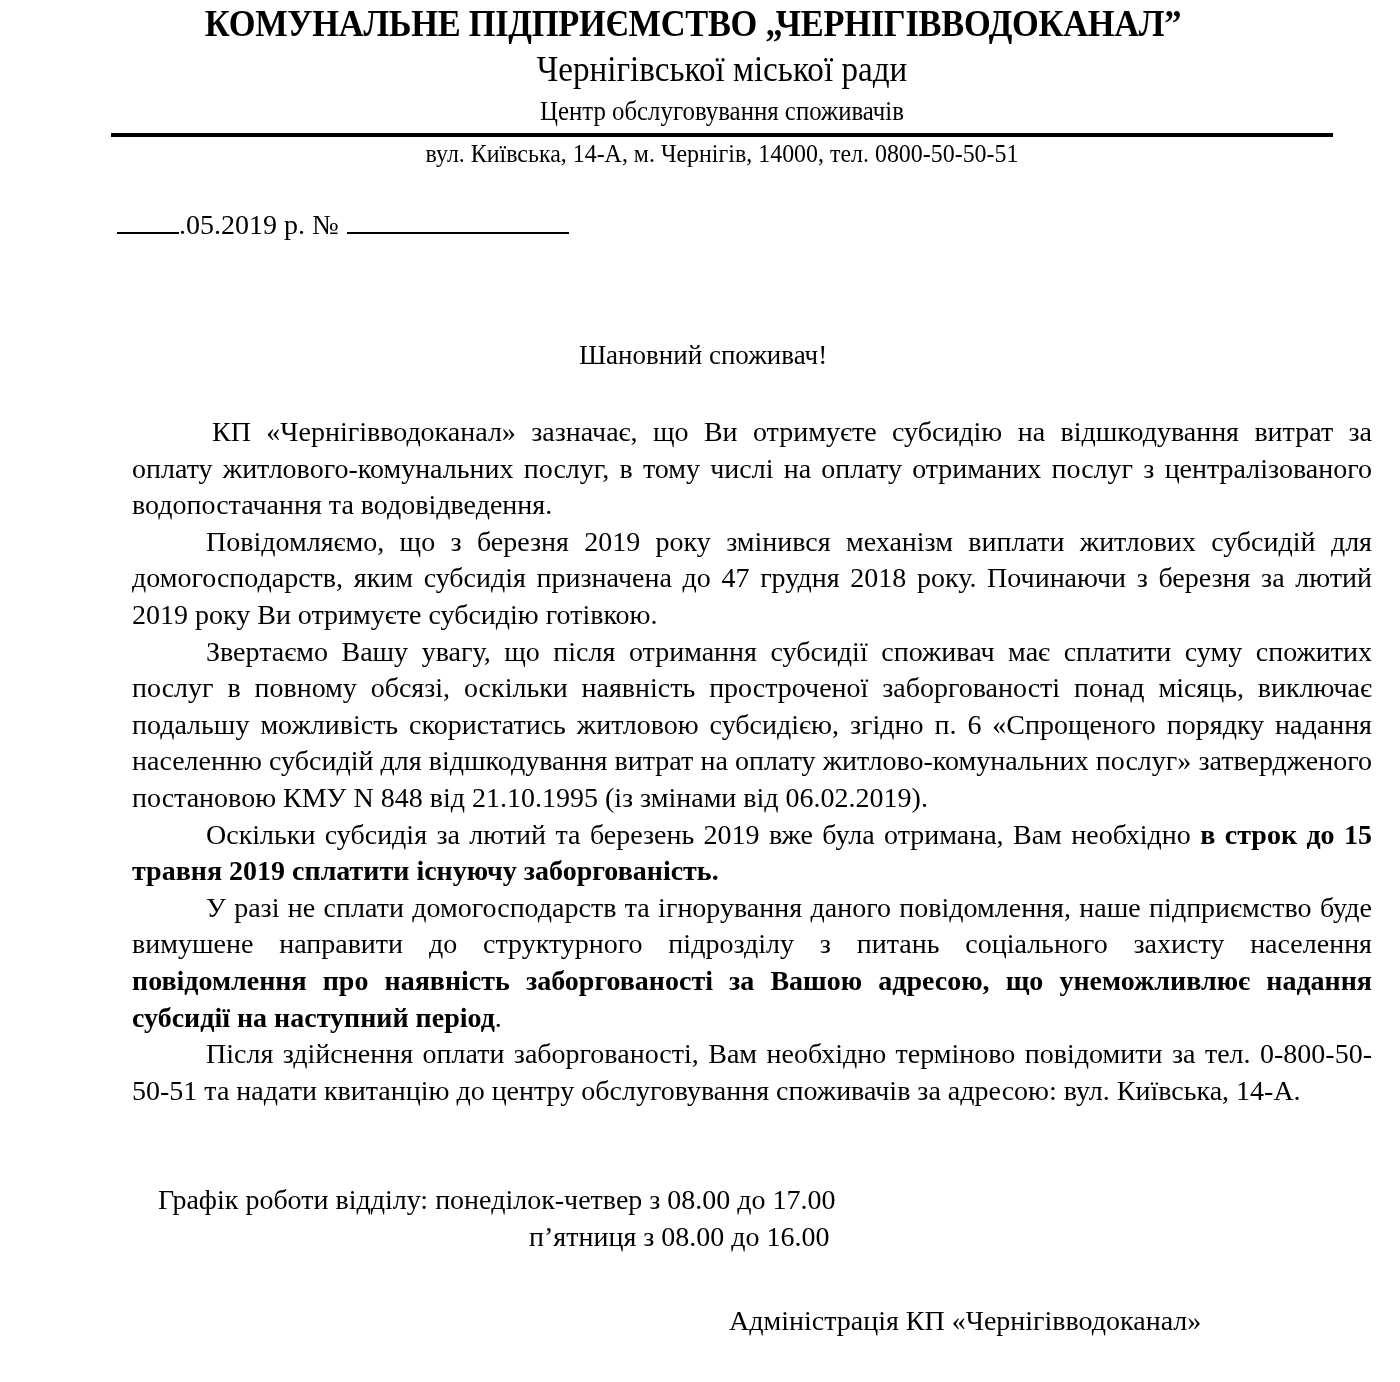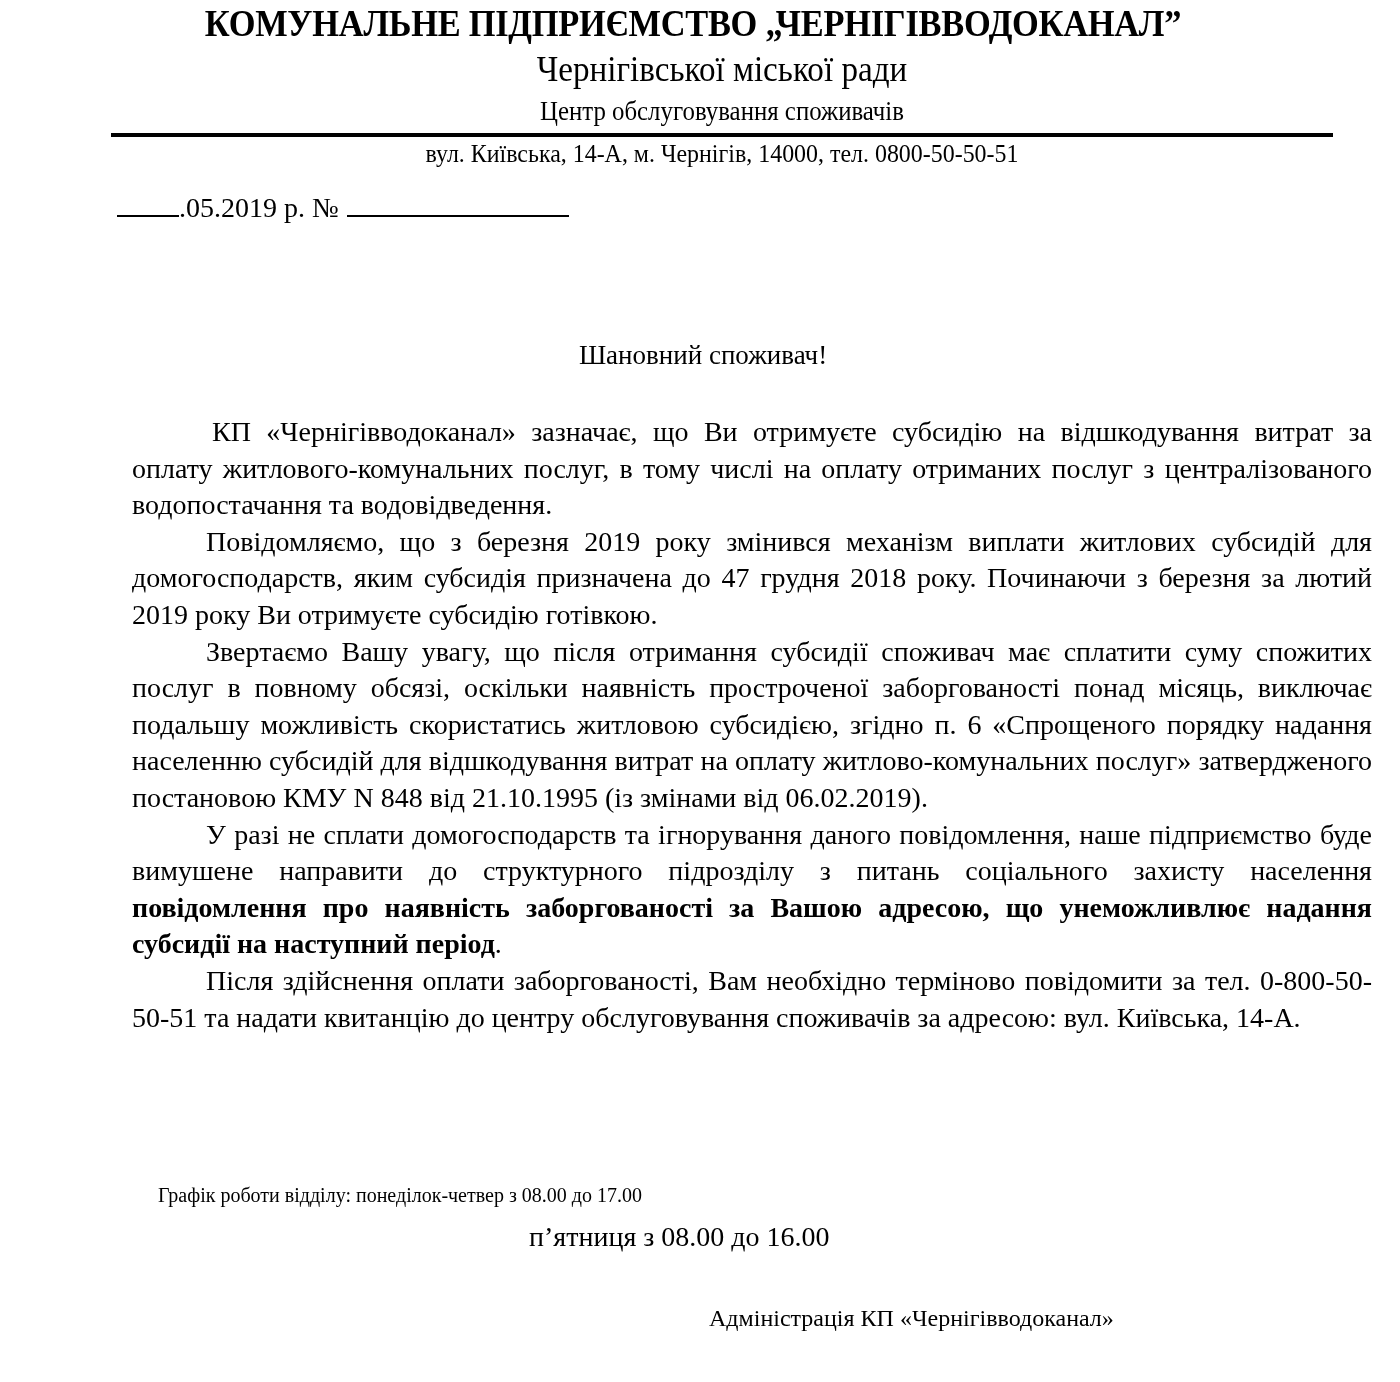--- a/index.html
+++ b/index.html
@@ -45,21 +45,21 @@
       background: #000000;
     }
     .address {
       left: 0; width: 1444px; top: 139px;
       text-align: center;
       font-size: 26px;
       transform: scaleX(0.92);
       transform-origin: 722px 0;
     }
     .date-line {
-      left: 117px; top: 192px;
+      left: 117px; top: 209px;
       font-size: 28px;
     }
     .blank {
       display: inline-block;
       border-bottom: 2px solid #000;
       vertical-align: baseline;
       height: 22px;
     }
     .blank.day { width: 62px; }
     .blank.num { width: 222px; margin-left: 8px; }
@@ -83,29 +83,29 @@
       margin: 0;
       text-align: justify;
       text-indent: 74px;
       transform: scaleX(1);
     }
     .body p.first { text-indent: 80px; }
     .body b { font-weight: bold; }
 
     .schedule-1 {
       left: 158px; top: 1184px;
-      font-size: 20px;
+      font-size: 28px;
     }
     .schedule-2 {
       left: 529px; top: 1221px;
       font-size: 28px;
     }
     .signature {
-      left: 709px; top: 1305px;
-      font-size: 24px;
+      left: 729px; top: 1305px;
+      font-size: 28px;
     }
   </style>
 </head>
 <body>
 
 <div class="abs org-title">КОМУНАЛЬНЕ ПІДПРИЄМСТВО „ЧЕРНІГІВВОДОКАНАЛ”</div>
 <div class="abs org-sub">Чернігівської міської ради</div>
 <div class="abs org-dept">Центр обслуговування споживачів</div>
 <div class="abs rule"></div>
 <div class="abs address">вул. Київська, 14-А, м. Чернігів, 14000, тел. 0800-50-50-51</div>
@@ -113,20 +113,21 @@
 <div class="abs date-line">
   <span class="blank day"></span><span>.05.2019 р. №</span><span class="blank num"></span>
 </div>
 
 <div class="abs salutation">Шановний споживач!</div>
 
 <div class="body">
   <p class="first">КП «Чернігівводоканал» зазначає, що Ви отримуєте субсидію на відшкодування витрат за оплату житлового-комунальних послуг, в тому числі на оплату отриманих послуг з централізованого водопостачання та водовідведення.</p>
   <p>Повідомляємо, що з березня 2019 року змінився механізм виплати житлових субсидій для домогосподарств, яким субсидія призначена до 47 грудня 2018 року. Починаючи з березня за лютий 2019 року Ви отримуєте субсидію готівкою.</p>
   <p>Звертаємо Вашу увагу, що після отримання субсидії споживач має сплатити суму спожитих послуг в повному обсязі, оскільки наявність простроченої заборгованості понад місяць, виключає подальшу можливість скористатись житловою субсидією, згідно п. 6 «Спрощеного порядку надання населенню субсидій для відшкодування витрат на оплату житлово-комунальних послуг» затвердженого постановою КМУ N 848 від 21.10.1995 (із змінами від 06.02.2019).</p>
+  <p><span>Оскільки субсидія за лютий та березень 2019 вже була отримана, Вам необхідно </span><b>в строк до 15 травня 2019 сплатити існуючу заборгованість.</b><span></span></p>
   <p><span>У разі не сплати домогосподарств та ігнорування даного повідомлення,  наше підприємство буде вимушене направити  до структурного підрозділу з питань соціального захисту населення </span><b>повідомлення про наявність заборгованості за Вашою адресою, що унеможливлює надання субсидії на наступний період</b><span>.</span></p>
   <p>Після здійснення оплати заборгованості, Вам необхідно терміново повідомити за тел. 0-800-50-50-51 та надати квитанцію до центру обслуговування споживачів за адресою: вул. Київська, 14-А.</p>
 </div>
 
 <div class="abs schedule-1">Графік роботи відділу: понеділок-четвер з 08.00 до 17.00</div>
 <div class="abs schedule-2">п’ятниця з 08.00 до 16.00</div>
 
 <div class="abs signature">Адміністрація КП «Чернігівводоканал»</div>
 
 </body></html>

